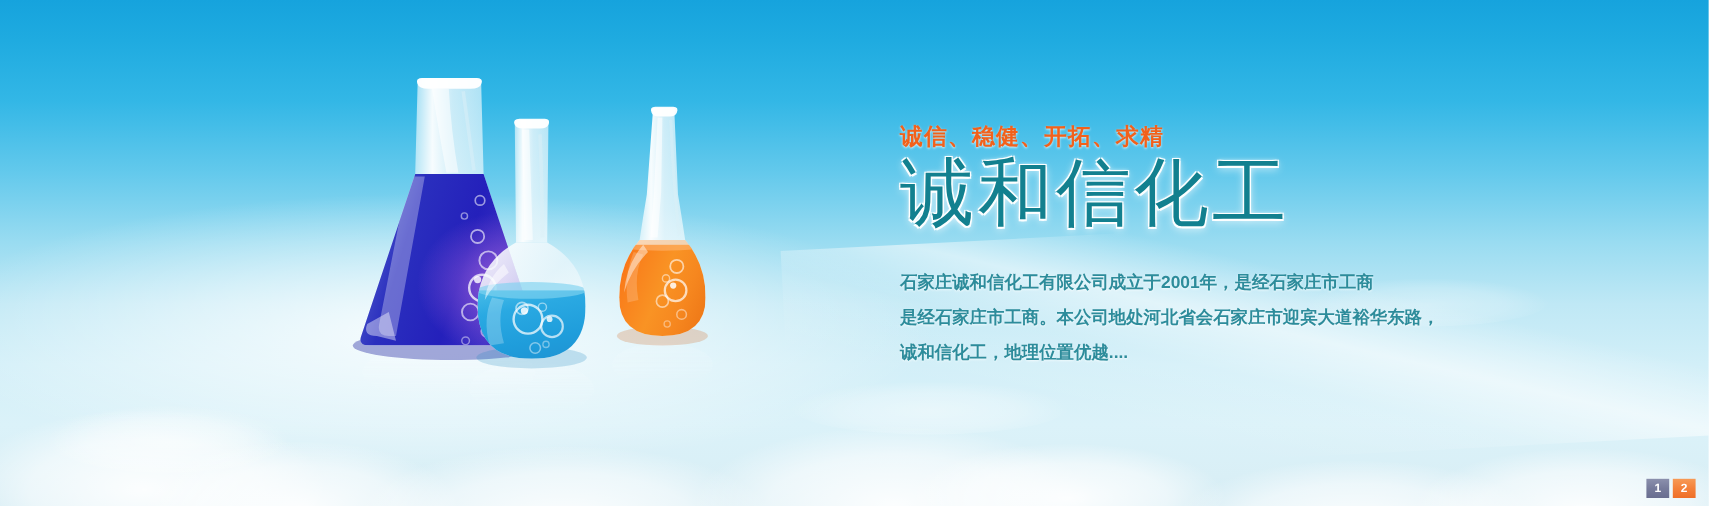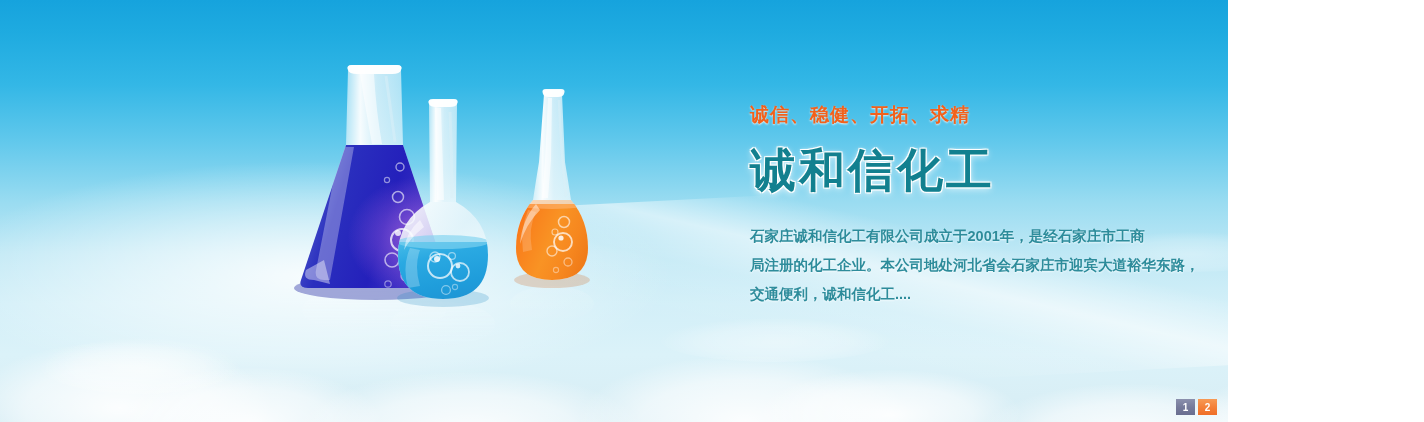--- a/index.html
+++ b/index.html
@@ -5,21 +5,21 @@
 <style>
   * { margin:0; padding:0; box-sizing:border-box; }
   html, body {
     width:1424px; height:422px;
     overflow:hidden;
     font-family:"Liberation Sans", sans-serif;
   }
 
   .banner {
     position:relative;
-    width:1228px;
+    width:1424px;
     height:422px;
     overflow:hidden;
     background:
       linear-gradient(180deg,
         #16a3dd 0%,
         #1fabe0 8%,
         #33b7e6 20%,
         #63c9ec 34%,
         #9adcf1 48%,
         #bfe8f5 60%,
@@ -86,23 +86,22 @@
   .tagline {
     font-size:19px;
     font-weight:bold;
     letter-spacing:1px;
     color:#f2611b;
     text-shadow:0 1px 2px rgba(255,255,255,.85);
     line-height:1.2;
     white-space:nowrap;
   }
   .title {
-    margin-top:18px;
-    font-size:46px;
-    font-weight:bold;
+    font-size:62px;
+    font-weight:normal;
     letter-spacing:3px;
     color:#12808f;
     line-height:1.12;
     white-space:nowrap;
     text-shadow:
       0 0 3px rgba(255,255,255,.95),
       1px 1px 0 rgba(255,255,255,.95),
      -1px 1px 0 rgba(255,255,255,.95),
       1px -1px 0 rgba(255,255,255,.95),
      -1px -1px 0 rgba(255,255,255,.95),
@@ -322,22 +321,22 @@
         <path d="M256,152 Q242,168 240,192 Q246,172 260,158 Z" fill="#ffffff" opacity="0.45"></path>
       </g>
     </svg>
   </div>
 
   <div class="copy">
     <div class="tagline">诚信、稳健、开拓、求精</div>
     <div class="title">诚和信化工</div>
     <div class="desc">
       <p>石家庄诚和信化工有限公司成立于2001年，是经石家庄市工商</p>
-      <p>局注册的化工企业。本公司地处河北省会石家庄市迎宾大道裕华东路，</p>
-      <p>交通便利，诚和信化工....</p>
+      <p>是经石家庄市工商。本公司地处河北省会石家庄市迎宾大道裕华东路，</p>
+      <p>诚和信化工，地理位置优越....</p>
     </div>
   </div>
 
   <div class="pager">
     <div class="pager-btn inactive">1</div>
     <div class="pager-btn active">2</div>
   </div>
 
 </div>
 

